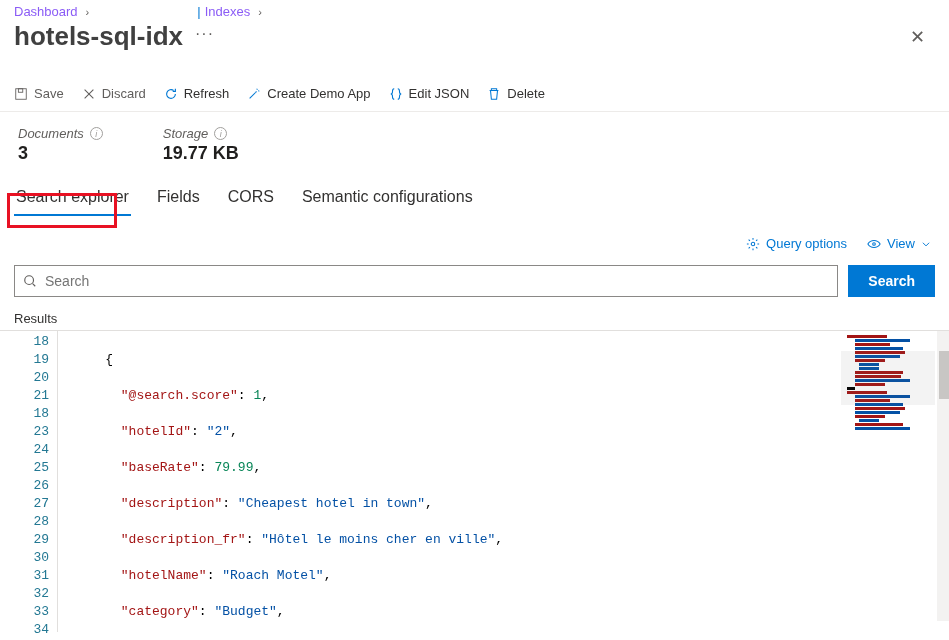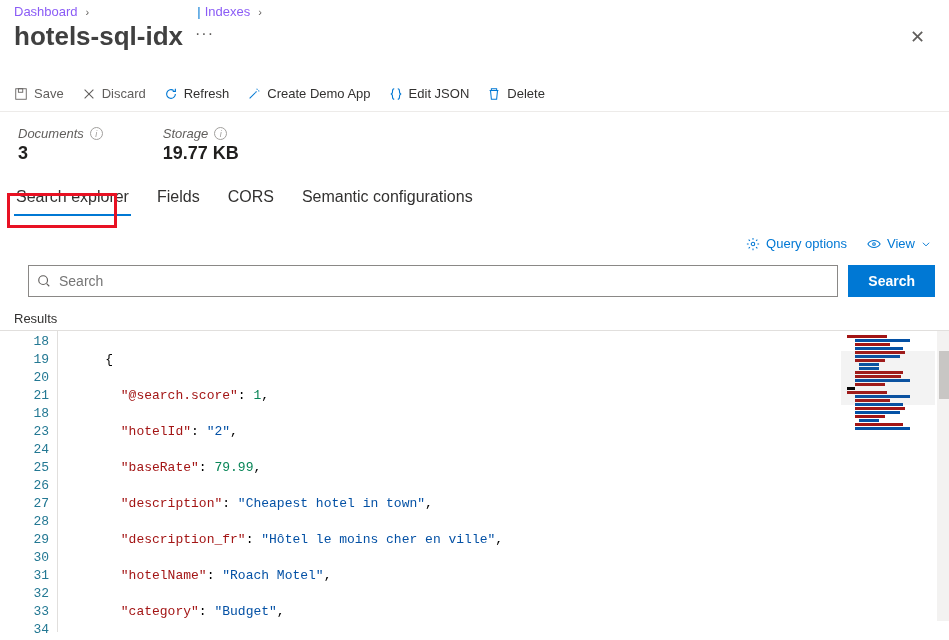--- a/index.html
+++ b/index.html
@@ -34,21 +34,21 @@
   .stat-label { font-size: 13px; color: #605e5c; display: flex; align-items: center; gap: 6px; font-style: italic;}
   .stat-value { font-size: 18px; font-weight: 600; color: #201f1e; margin-top: 2px;}
   .info-circle { width: 13px; height: 13px; border: 1px solid #a19f9d; border-radius: 50%; display: inline-flex; align-items: center; justify-content: center; font-size: 9px; color: #a19f9d;}
   .tabs { display: flex; gap: 24px; padding: 0 14px; border-bottom: 0; position: relative;}
   .tab { padding: 8px 2px 10px 2px; font-size: 16px; color: #323130; cursor: pointer; position: relative;}
   .tab.active { font-weight: 400; }
   .tab.active::after { content:""; position:absolute; left:0; right:0; bottom:0; height:2px; background:#0078d4;}
   .highlight-box { position: absolute; left: 7px; top: 193px; width: 110px; height: 35px; border: 3px solid #e81123; pointer-events: none; }
   .action-row { display: flex; justify-content: flex-end; gap: 20px; padding: 20px 18px 10px 16px; }
   .act { display:flex; align-items:center; gap:6px; color:#0078d4; font-size:13px; cursor:pointer;}
-  .search-row { display: flex; gap: 10px; padding: 4px 14px 8px 28px; }
+  .search-row { display: flex; gap: 10px; padding: 4px 14px 8px 14px; }
   .search-box { flex: 1; display:flex; align-items:center; border: 1px solid #8a8886; height: 32px; padding: 0 8px; gap: 8px;}
   .search-box input { border:none; outline:none; flex:1; font-size:14px; color:#605e5c;}
   .search-btn { background:#0078d4; color:#fff; border:none; font-size:14px; font-weight:600; padding: 0 20px; height:32px; cursor:pointer;}
   .results-label { padding: 6px 14px 4px 14px; font-size: 13px; color:#323130;}
   .code-area { display:flex; border-top: 1px solid #e1dfdd; height: 302px; position: relative;}
   .gutter { background:#fff; border-right: 1px solid #e1dfdd; width: 58px; text-align: right; padding: 2px 8px 2px 0; color:#237893; font-family: Consolas, "Courier New", monospace; font-size: 13px; line-height: 18px;}
   .gutter div { height: 18px; margin-left: 20px; }
   .code { font-family: Consolas, "Courier New", monospace; font-size: 13px; line-height: 18px; padding: 2px 0 2px 16px; white-space: pre; flex:1; overflow: hidden;}
   .code .line { height: 18px; }
   .str { color: #0451a5; }

